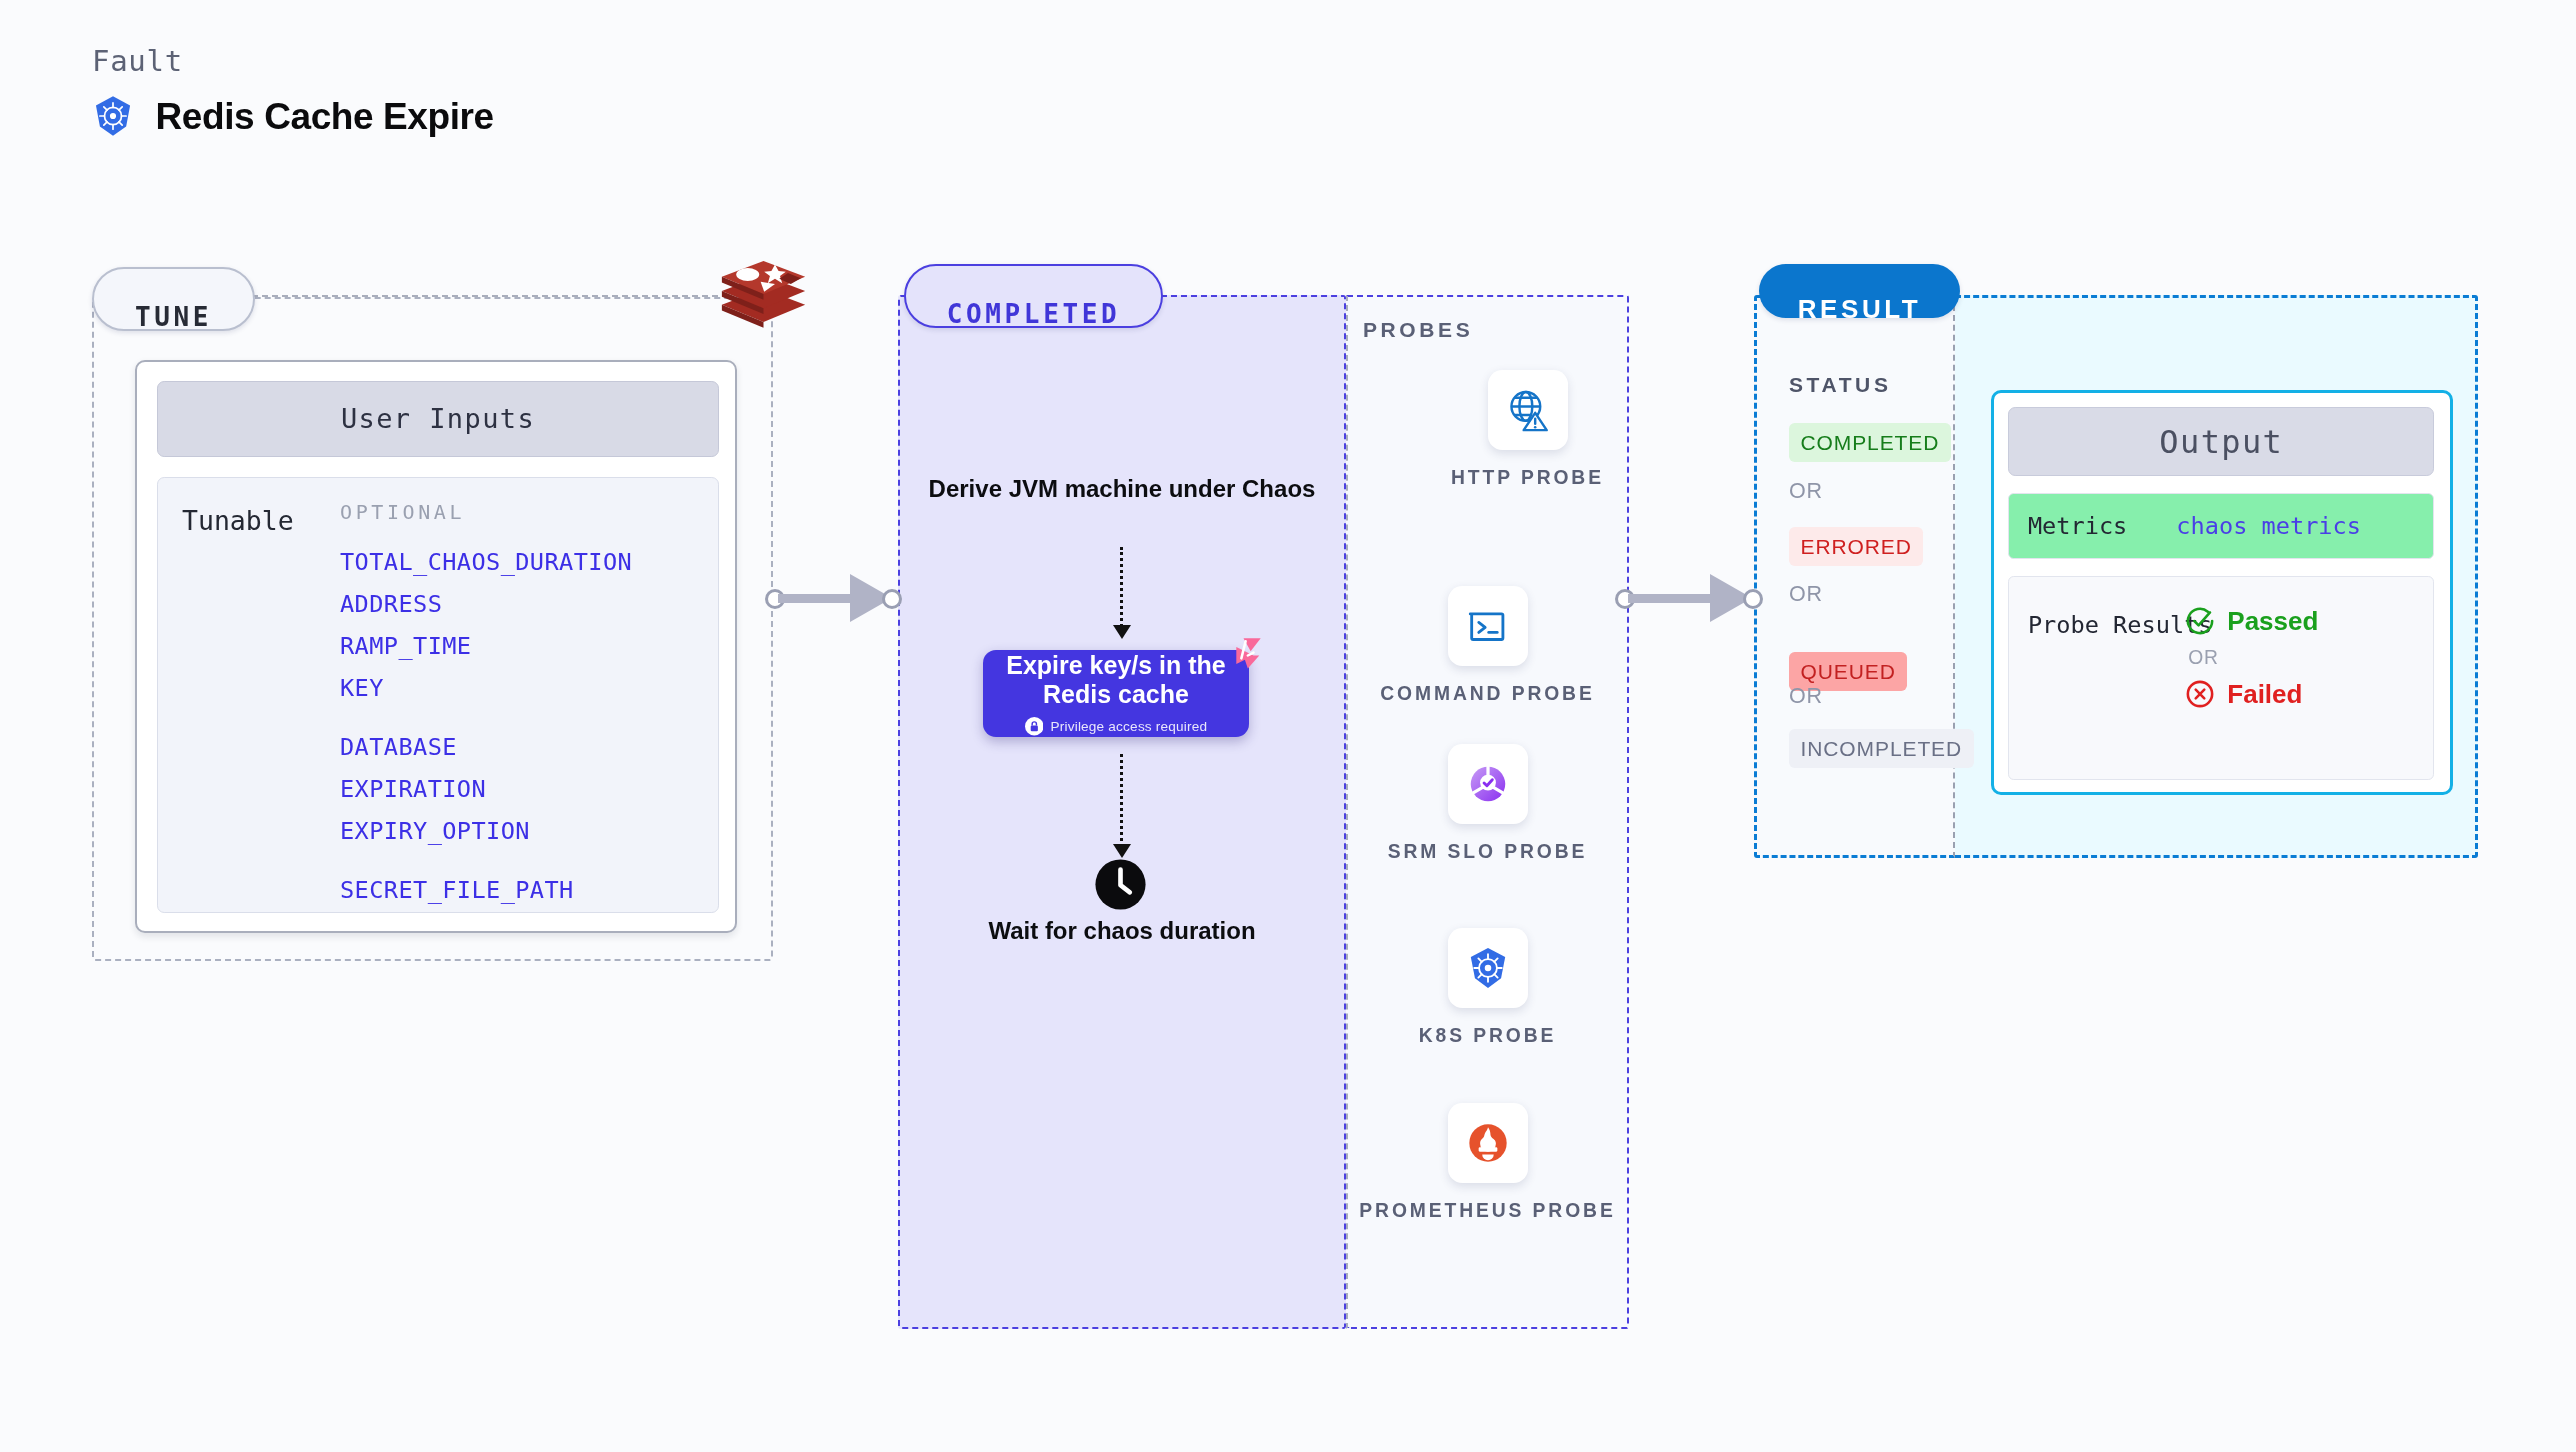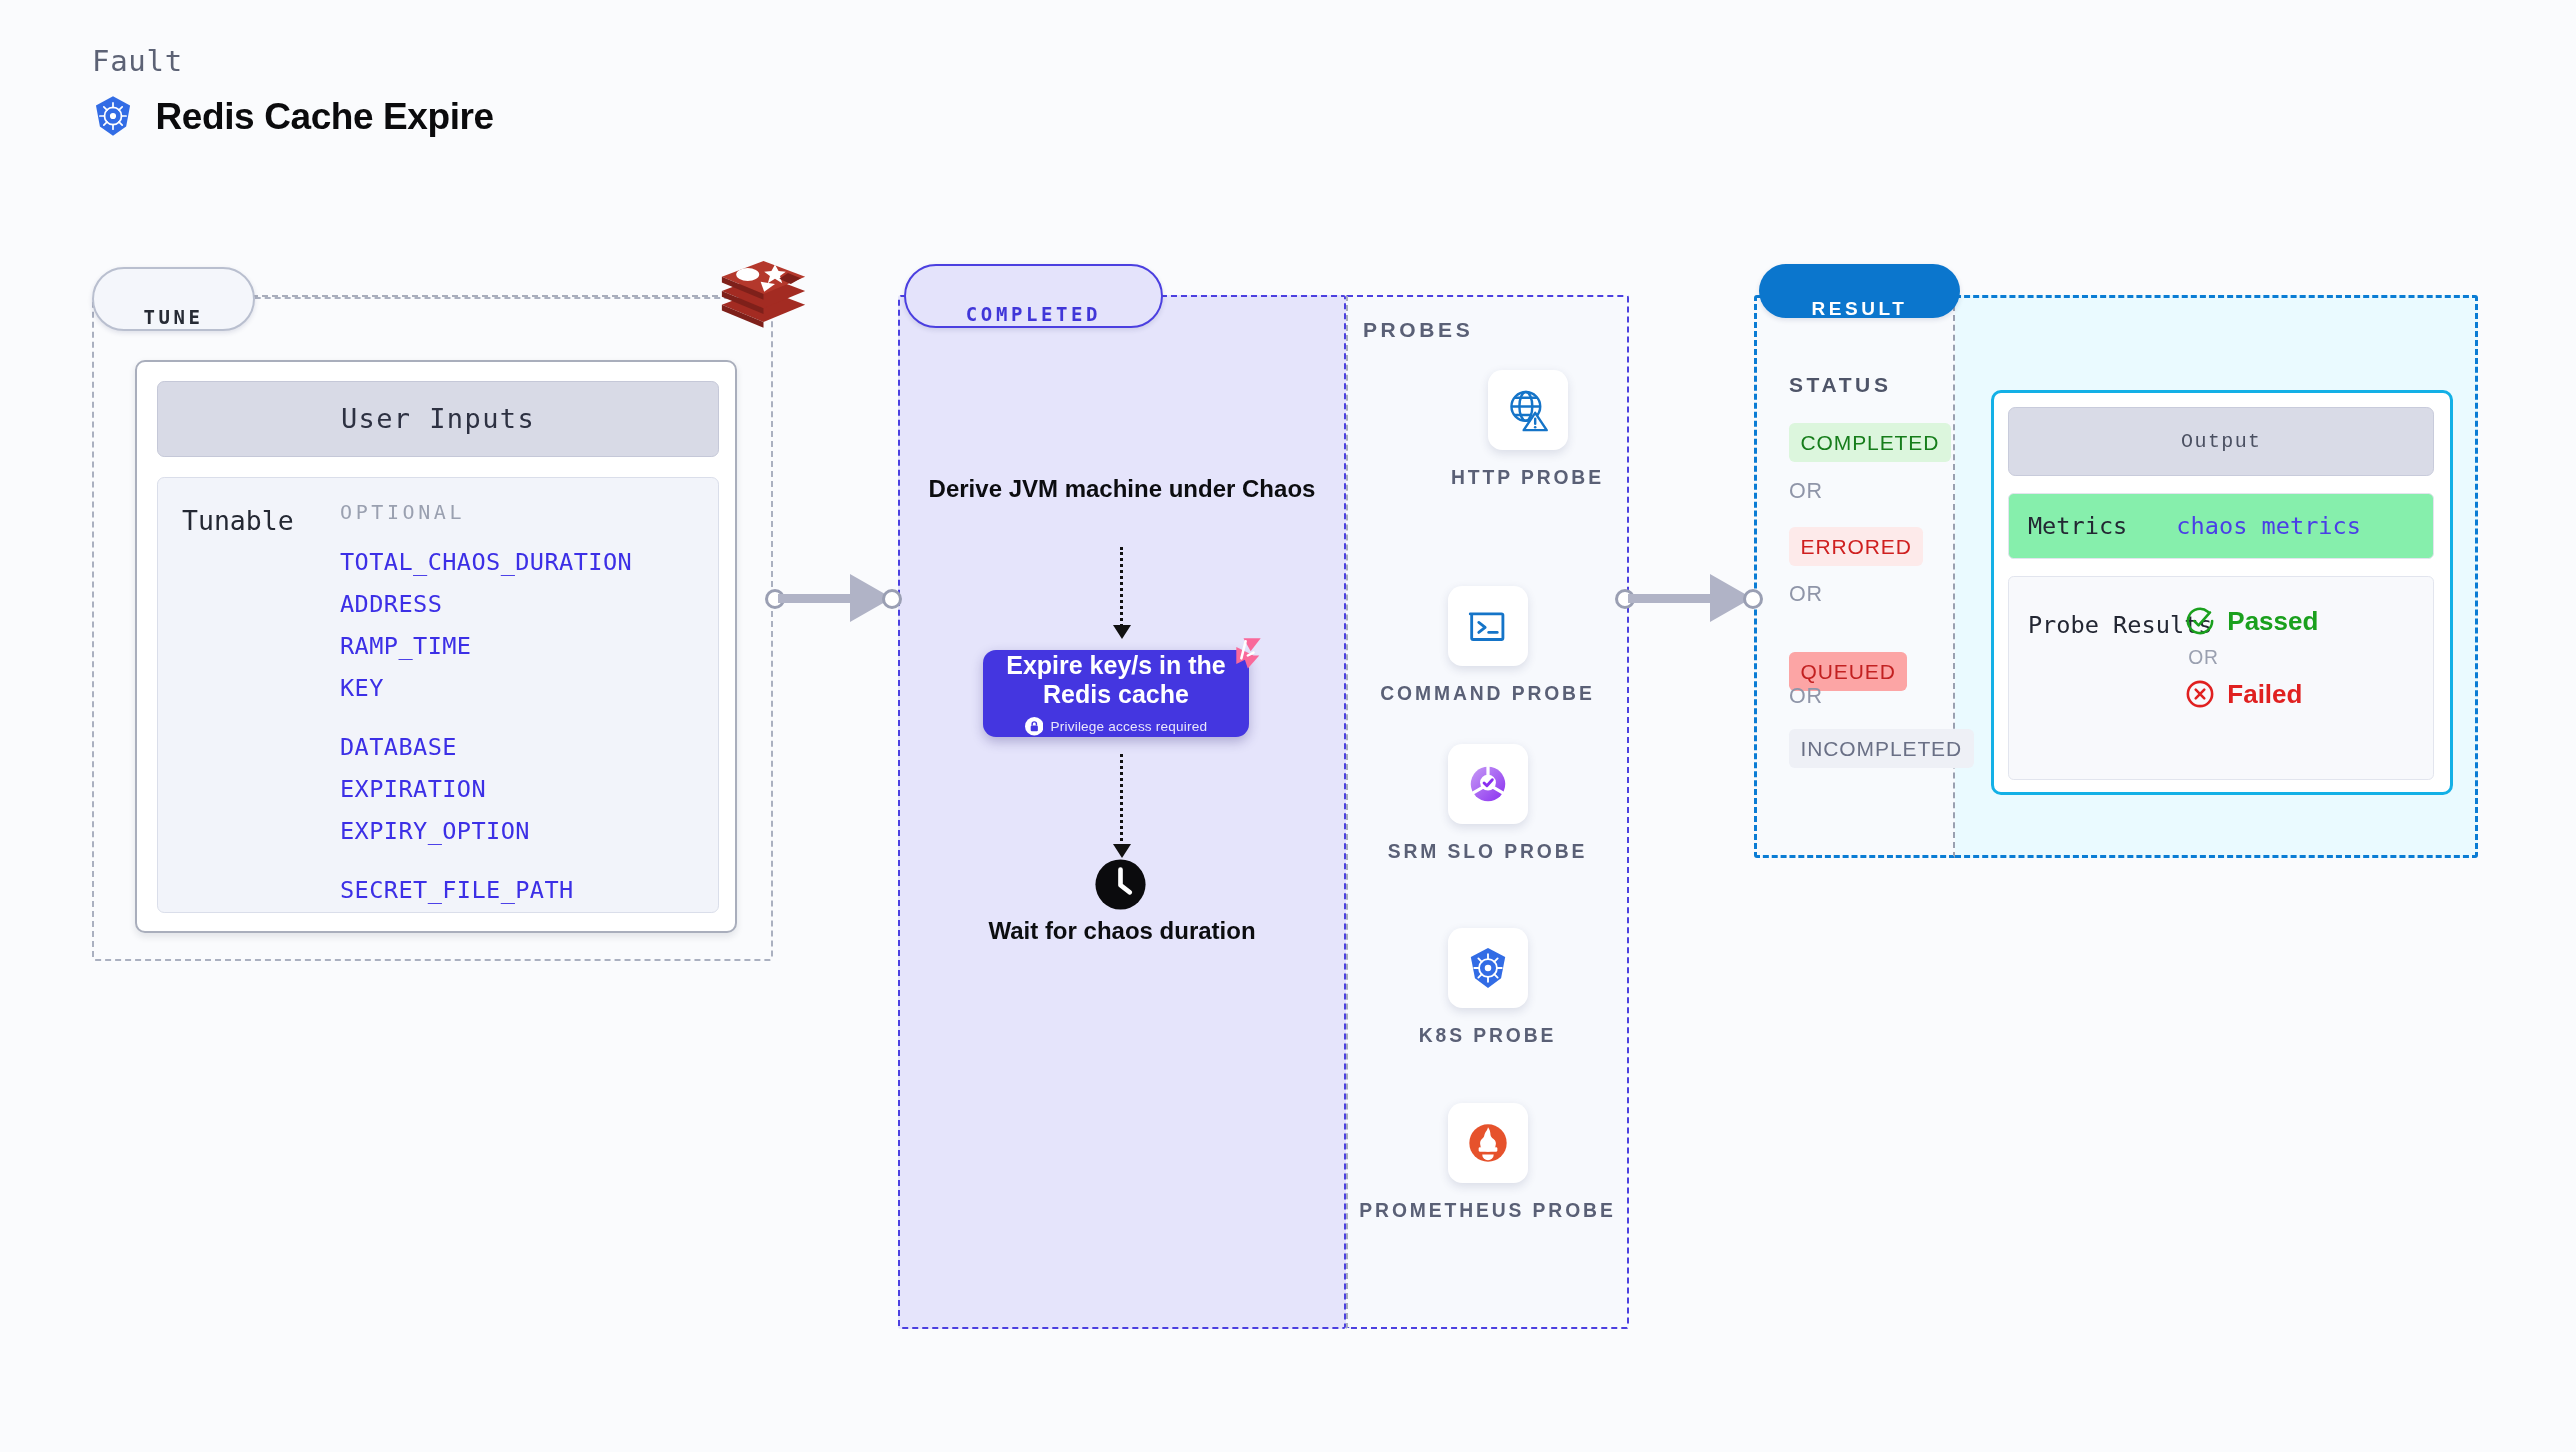--- a/index.html
+++ b/index.html
@@ -15,21 +15,21 @@
   #header{position:absolute;left:92px;top:44px;}
   #fault-label{font-size:29px;color:#5c6275;letter-spacing:0.7px;}
   #title-row{display:flex;align-items:center;gap:21.5px;margin-top:17px;}
   #title-text{font-size:37px;font-weight:700;color:#0b0b0d;letter-spacing:-0.4px;}
 
   
   .pill{
     position:absolute;display:flex;align-items:center;justify-content:center;
     border-radius:716px;z-index:6;box-shadow:0 2.1px 5.7px rgba(30,40,90,.13);
   }
-  .pill span{font-size:19px;font-weight:700;letter-spacing:3.6px;margin-top:36px;}
+  .pill span{font-size:26px;font-weight:700;letter-spacing:3.6px;margin-top:36px;}
 
   .dashbox{position:absolute;box-sizing:border-box;}
 
   
   #tune-box{left:92px;top:297px;width:681px;height:664px;
     border:2.1px dashed #aab0c0;background:transparent;border-radius:2.9px;}
   #tune-pill{left:92px;top:267px;width:159px;height:60px;
     background:#f4f6fb;border:2.1px solid #b9bfcf;}
   #tune-pill span{color:#272b35;}
 
@@ -121,21 +121,21 @@
   .status-badge{position:absolute;left:1789px;border-radius:5.7px;
     display:flex;align-items:center;justify-content:center;padding:0 11.5px;height:39px;
     font-size:21px;font-weight:400;letter-spacing:0.9px;}
   .or-text{position:absolute;left:1789px;font-size:21.5px;color:#8f95a8;letter-spacing:0.7px;}
 
   #output-card{position:absolute;left:1991px;top:390px;width:462px;height:405px;
     background:#fff;border:3.6px solid #13b0e6;border-radius:10px;box-sizing:border-box;}
   #output-header{position:absolute;left:14.3px;top:14.3px;width:426px;height:69px;
     background:#d9dbe7;border:1.4px solid #c8cbdb;border-radius:7.2px;
     display:flex;align-items:center;justify-content:center;box-sizing:border-box;}
-  #output-header span{font-size:20px;color:#4b5062;letter-spacing:1.4px;font-family:Liberation Mono, monospace;}
+  #output-header span{font-size:32px;color:#4b5062;letter-spacing:1.4px;}
   #metrics-row{position:absolute;left:14.3px;top:100px;width:426px;height:66px;
     background:#86efac;border:1.4px solid #e2e5ee;border-radius:5.7px;box-sizing:border-box;
     display:flex;align-items:center;}
   #metrics-row .k{margin-left:18.6px;font-size:23.6px;color:#232733;}
   #metrics-row .v{margin-left:49px;font-size:23.6px;color:#4a3fe6;}
   #probe-results-row{position:absolute;left:14.3px;top:183px;width:426px;height:204px;
     background:#f8f9fc;border:1.4px solid #e2e5ee;border-radius:5.7px;box-sizing:border-box;}
   #pr-label{position:absolute;left:18.6px;top:33px;font-size:23.6px;color:#232733;line-height:31.5px;}
   #pr-values{position:absolute;left:176px;top:29px;}
   .pr-item{display:flex;align-items:flex-start;gap:12px;}

